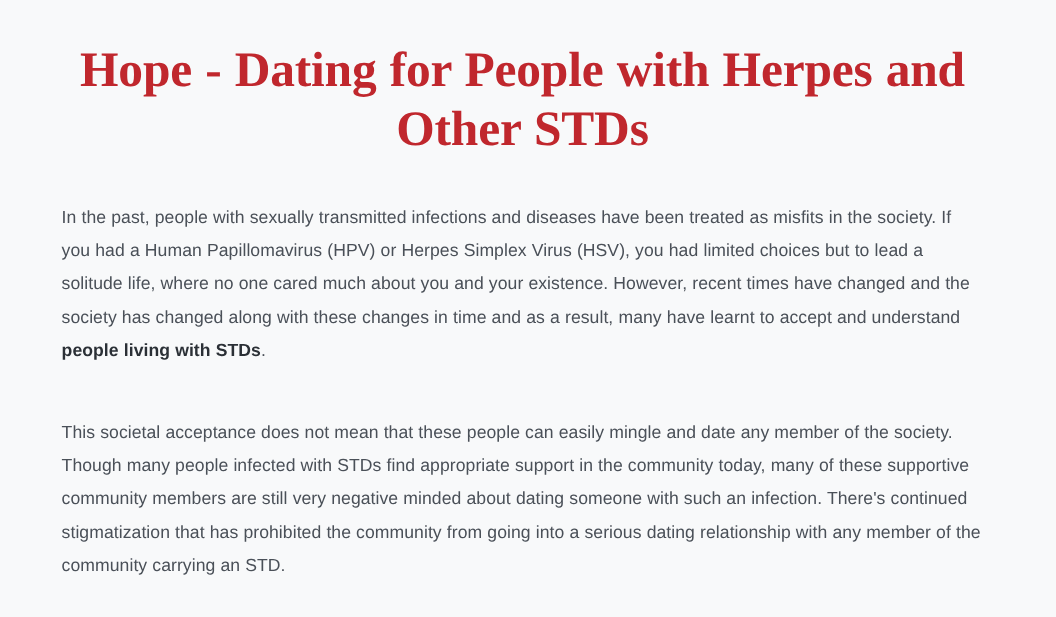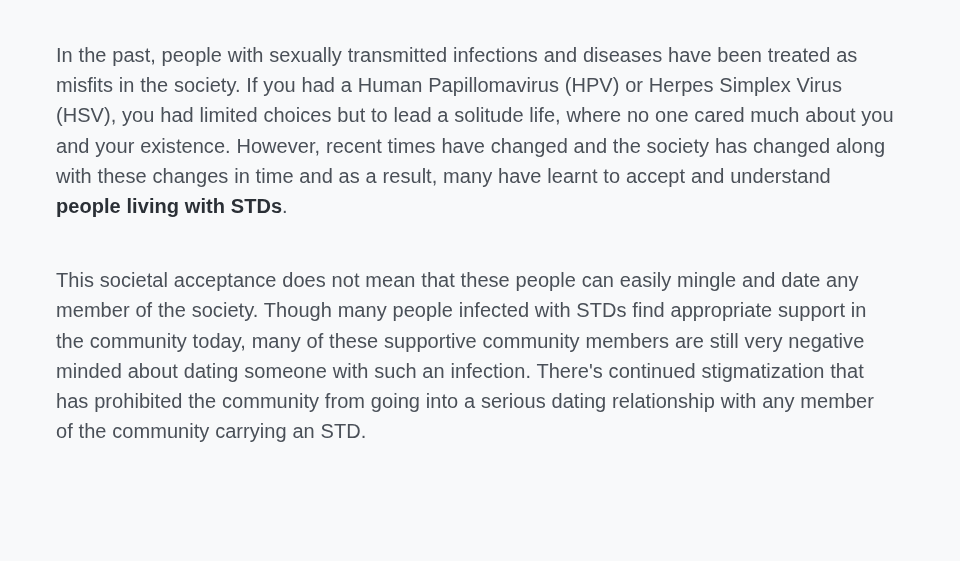--- a/index.html
+++ b/index.html
@@ -42,21 +42,21 @@
     word-spacing: 1px;
   }
 
   .article-body {
     margin-top: 40px;
   }
 
   .para {
     margin: 0 0 43px 0;
     font-family: "Liberation Sans", "DejaVu Sans", sans-serif;
-    font-size: 20px;
+    font-size: 16px;
     line-height: 30.2px;
     color: #4a5058;
     letter-spacing: 0.05px;
     text-align: left;
     word-spacing: 0.15px;
   }
 
   .para:last-child {
     margin-bottom: 0;
     margin-top: 44px;
@@ -67,20 +67,21 @@
     color: #2b3036;
   }
 </style>
 </head>
 <body>
 
 <div id="page">
 
   <article class="article">
 
+    <h1 class="article-title">Hope - Dating for People with Herpes and Other STDs</h1>
 
     <div class="article-body">
       <p class="para">In the past, people with sexually transmitted infections and diseases have been treated as misfits in the society. If you had a Human Papillomavirus (HPV) or Herpes Simplex Virus (HSV), you had limited choices but to lead a solitude life, where no one cared much about you and your existence. However, recent times have changed and the society has changed along with these changes in time and as a result, many have learnt to accept and understand <strong>people living with STDs</strong>.</p>
       <p class="para">This societal acceptance does not mean that these people can easily mingle and date any member of the society. Though many people infected with STDs find appropriate support in the community today, many of these supportive community members are still very negative minded about dating someone with such an infection. There's continued stigmatization that has prohibited the community from going into a serious dating relationship with any member of the community carrying an STD.</p>
     </div>
 
   </article>
 
 </div>
 

